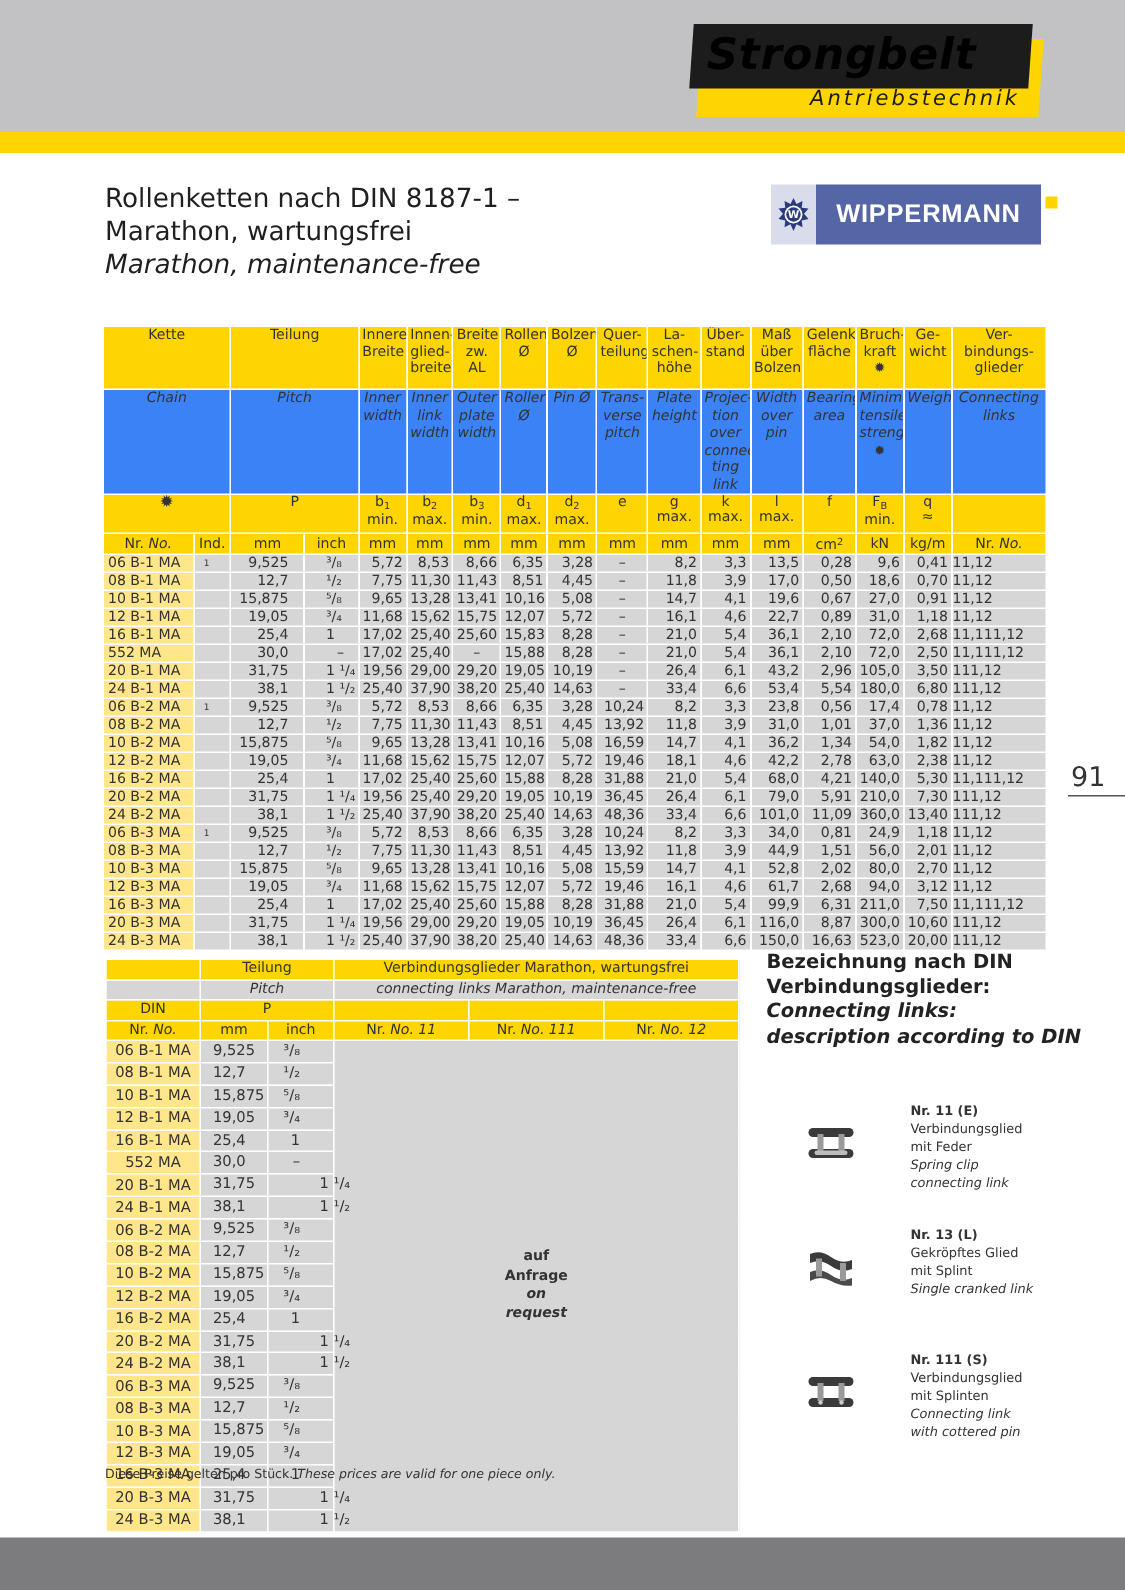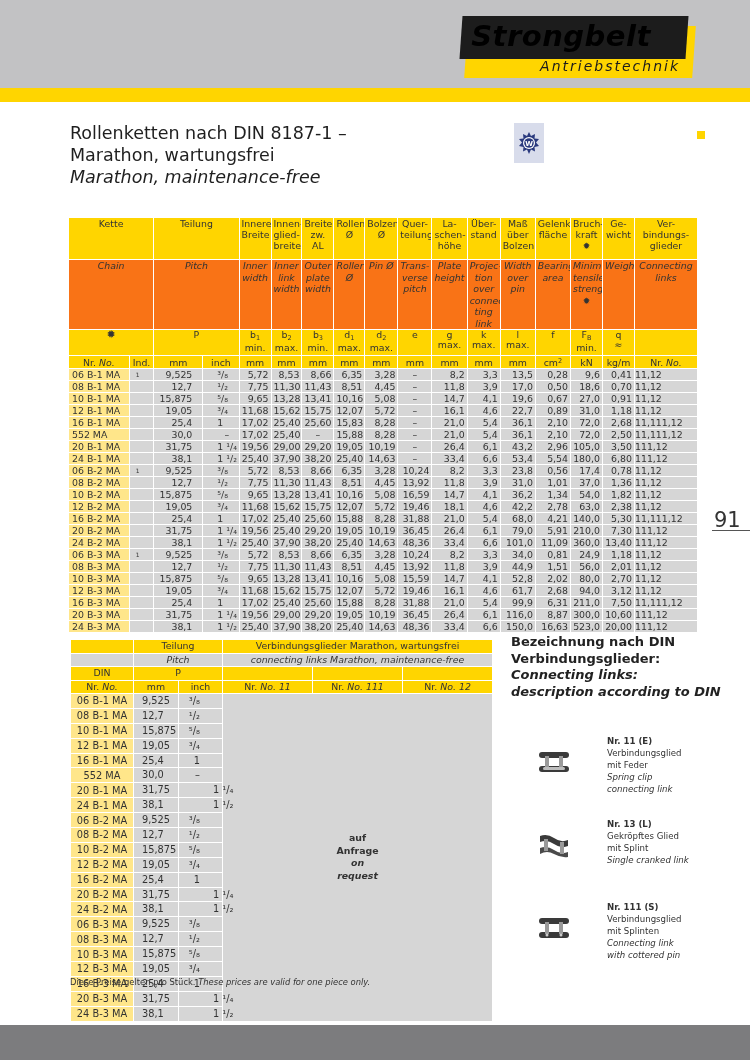--- a/index.html
+++ b/index.html
@@ -22,39 +22,39 @@
   .wipp { position: absolute; left: 514px; top: 123px; width: 180px; height: 40px; display: flex; }
   .wipp-icon-box { width: 30px; height: 40px; background: #d8dceb; display: flex; align-items: center; justify-content: center; }
   .wipp-name { flex: 1; background: #5566a6; color: #fff; font-family: "Liberation Sans", sans-serif; font-weight: bold; font-size: 17px; display: flex; align-items: center; justify-content: center; letter-spacing: 0.5px; }
   .side-mark { position: absolute; left: 697px; top: 131px; width: 8px; height: 8px; background: #ffd500; }
 
   
   table { border-collapse: collapse; }
   .main { position: absolute; left: 68px; top: 217px; width: 630px; table-layout: fixed; font-family: "DejaVu Sans", sans-serif; }
   .main td { font-size: 9.4px; border: 1px solid #fff; padding: 0 2px; white-space: nowrap; overflow: hidden; }
   .main .hy td { background: #ffd500; text-align: center; vertical-align: top; line-height: 11px; color: #333; }
-  .main .hg td { background: #f97316; text-align: center; vertical-align: top; font-style: italic; line-height: 11.5px; color: #333; }
+  .main .hg td { background: #3b82f6; text-align: center; vertical-align: top; font-style: italic; line-height: 11.5px; color: #333; }
   .main .hy td.wrap, .main .hg td.wrap { white-space: normal; }
   .main .hs td { background: #ffd500; text-align: center; vertical-align: top; line-height: 10px; color: #333; }
   .main .hu td { background: #ffd500; text-align: center; height: 12px; line-height: 11px; color: #333; }
   .main tbody td { background: #d6d6d6; height: 11.6px; line-height: 11px; text-align: right; color: #333; }
   .main tbody td.nr { background: #ffe68a; text-align: left; padding-left: 3px; }
   .main tbody td.ind { text-align: left; font-size: 6px; vertical-align: top; padding-left: 6px; }
   .main tbody td.mm { text-align: left; padding-left: 8px; }
   .main tbody td.mm.r { text-align: right; padding-right: 10px; padding-left: 0; }
   .main tbody td.inch { text-align: left; padding-left: 14px; }
   .main tbody td.links { text-align: left; padding-left: 0; }
   .main tbody td.dash { text-align: center; }
   .sm { font-size: 6.5px; line-height: 7.2px; }
   .xs { font-size: 6px; line-height: 7px; }
   sub { font-size: 6.5px; vertical-align: -2px; }
   sup { font-size: 6.5px; vertical-align: 3px; }
 
   
-  .page-num { position: absolute; left: 714px; top: 508px; font-size: 21px; color: #333; }
+  .page-num { position: absolute; left: 714px; top: 508px; font-size: 18px; color: #333; }
   .page-line { position: absolute; left: 712px; top: 530px; width: 38px; height: 1px; background: #555; }
 
   
   .sec { position: absolute; left: 70px; top: 639px; width: 422px; table-layout: fixed; font-family: "DejaVu Sans", sans-serif; }
   .sec td { font-size: 9.4px; border: 1px solid #fff; height: 13.5px; line-height: 12px; white-space: nowrap; color: #333; text-align: center; }
   .sec .y { background: #ffd500; }
   .sec .g { background: #d6d6d6; }
   .sec .i { font-style: italic; }
   .sec tbody td.nr { background: #ffe68a; text-align: center; height: 14.9px; line-height: 13px; font-size: 9.8px; }
   .sec tbody td.mm { background: #d6d6d6; text-align: left; padding-left: 8px; font-size: 9.8px; }
@@ -95,20 +95,21 @@
   <div class="wipp-icon-box">
     <svg width="24" height="24" viewBox="0 0 24 24">
       <g fill="#2a3a7e">
         <polygon points="12,1 14,5 18,3 17.5,7.5 22,8 19,11.5 22,15 17.5,16 18,20.5 14,18.5 12,23 10,18.5 6,20.5 6.5,16 2,15 5,11.5 2,8 6.5,7.5 6,3 10,5"></polygon>
       </g>
       <circle cx="12" cy="12" r="6" fill="#fff"></circle>
       <circle cx="12" cy="12" r="4.8" fill="#2a3a7e"></circle>
       <text x="12" y="14.6" font-size="7" font-family="DejaVu Sans, sans-serif" font-weight="bold" fill="#fff" text-anchor="middle">W</text>
     </svg>
   </div>
+  <div class="wipp-name">WIPPERMANN</div>
 </div>
 <div class="side-mark"></div>
 
 <table class="main">
   <colgroup>
     <col style="width:57px">
       <col style="width:23px">
       <col style="width:46px">
       <col style="width:34px">
     <col style="width:30px">

